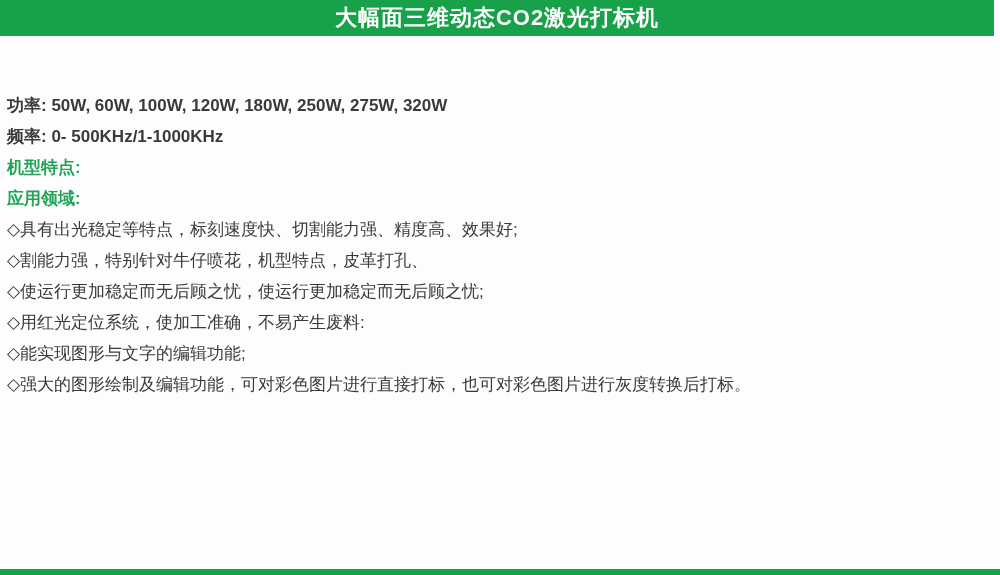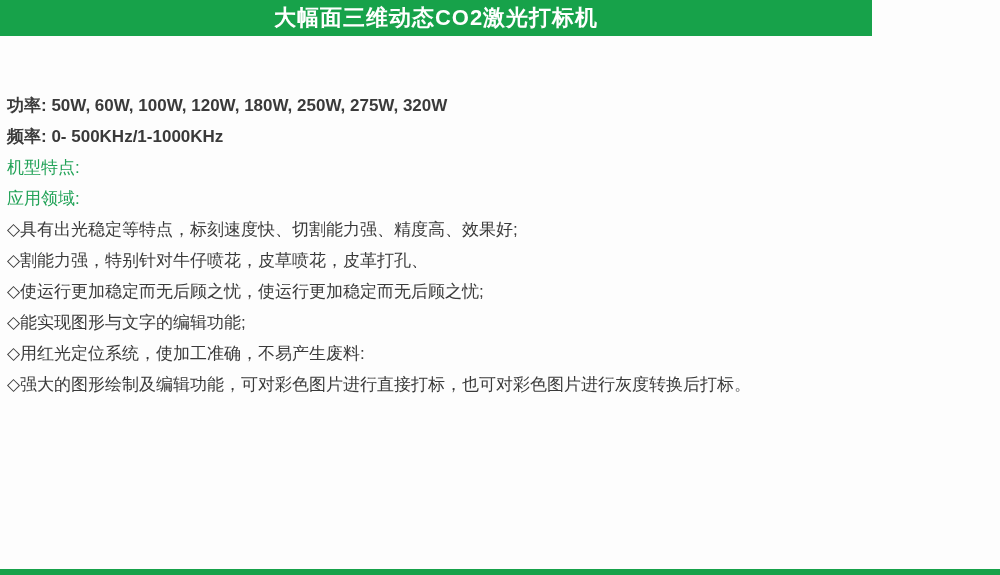--- a/index.html
+++ b/index.html
@@ -9,33 +9,33 @@
     --bg:#fdfdfd;
   }
   html,body{margin:0;padding:0;}
   body{
     width:1000px;height:575px;position:relative;overflow:hidden;
     background:var(--bg);
     font-family:"Liberation Sans","DejaVu Sans",sans-serif;
     color:var(--text);
   }
   .title-bar{
-    width:872px;height:36px;background:var(--green);
+    width:994px;height:36px;background:var(--green);
     display:flex;align-items:center;justify-content:center;
   }
   .title-bar .title{
     color:#ffffff;font-size:22px;font-weight:bold;letter-spacing:1px;
   }
   .content{
     padding:54px 8px 0 7px;
     font-size:17px;line-height:31px;
   }
   .spec-line{white-space:nowrap;font-weight:bold;}
   .section-heading{
-    color:var(--heading_green);font-weight:normal;
+    color:var(--heading_green);font-weight:bold;
   }
   .para{
     text-align:justify;
   }
   .advantage{white-space:nowrap;overflow:hidden;}
   .footer-bar{
     position:absolute;left:0;bottom:0;width:1000px;height:6px;
     background:var(--green);
   }
 </style>
@@ -48,20 +48,20 @@
 
 <div class="content">
   <div class="spec-line">功率: 50W, 60W, 100W, 120W, 180W, 250W, 275W, 320W</div>
   <div class="spec-line">频率: 0- 500KHz/1-1000KHz</div>
 
   <div class="section-heading">机型特点:</div>
 
   <div class="section-heading">应用领域:</div>
 
   <div class="advantage">◇具有出光稳定等特点，标刻速度快、切割能力强、精度高、效果好;</div>
-  <div class="advantage">◇割能力强，特别针对牛仔喷花，皮草喷花，皮革打孔、</div>
+  <div class="advantage">◇割能力强，特别针对牛仔喷花，机型特点，皮革打孔、</div>
   <div class="advantage">◇使运行更加稳定而无后顾之忧，使运行更加稳定而无后顾之忧;</div>
+  <div class="advantage">◇用红光定位系统，使加工准确，不易产生废料:</div>
   <div class="advantage">◇能实现图形与文字的编辑功能;</div>
-  <div class="advantage">◇用红光定位系统，使加工准确，不易产生废料:</div>
   <div class="advantage">◇强大的图形绘制及编辑功能，可对彩色图片进行直接打标，也可对彩色图片进行灰度转换后打标。</div>
 </div>
 
 <div class="footer-bar"></div>
 
 </body></html>

